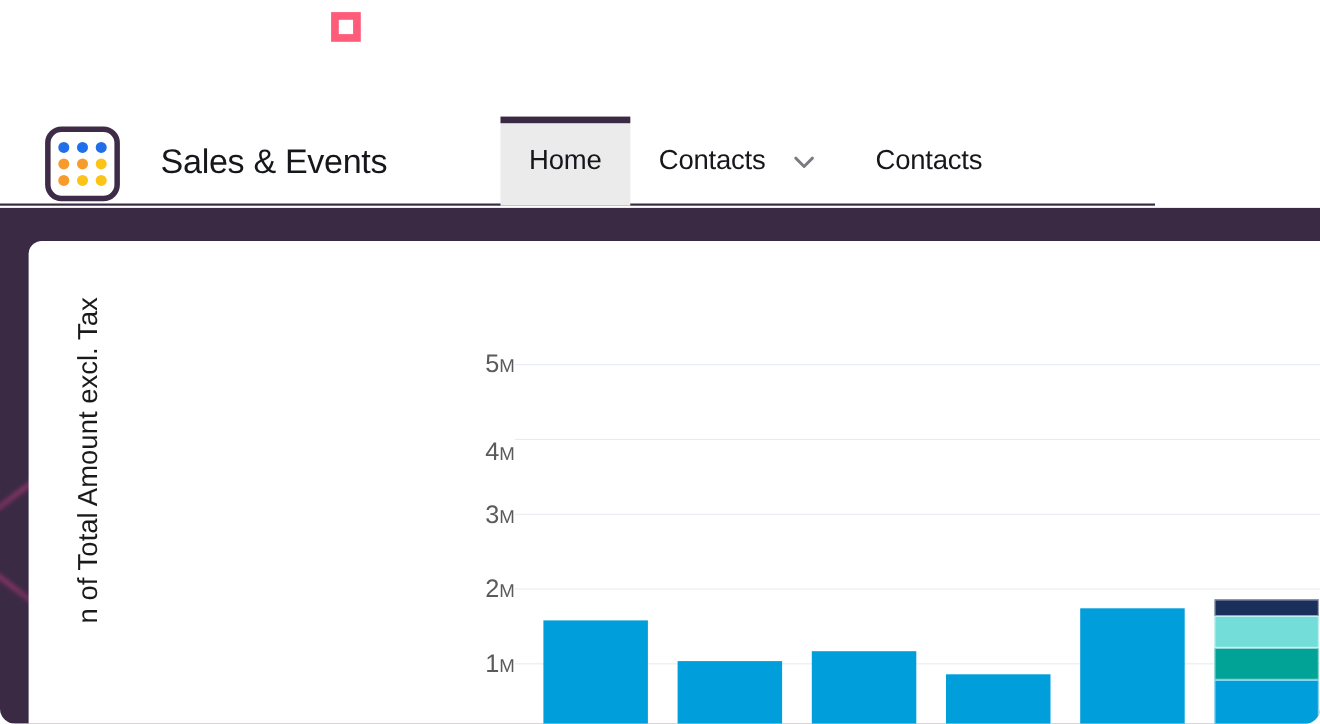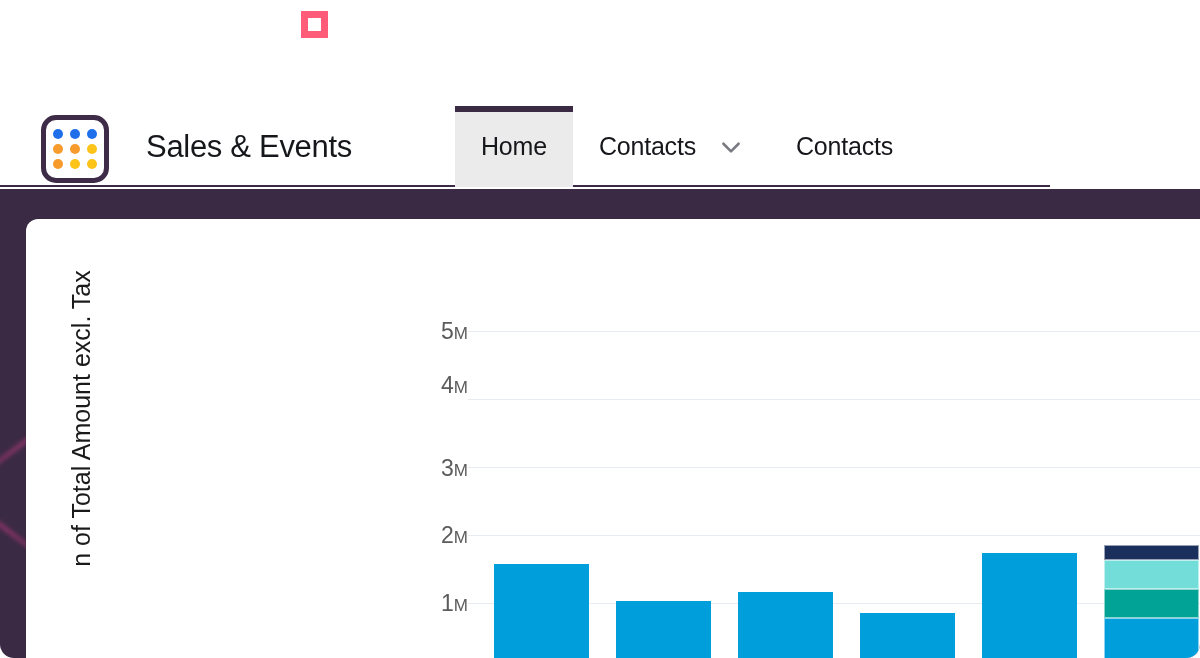--- a/index.html
+++ b/index.html
@@ -155,21 +155,21 @@
   </div>
 
   <div class="card">
 
     <div class="chart">
       <div class="y-axis-title">n of Total Amount excl. Tax</div>
       <div class="y-ticks">
           <div class="y-tick" style="top: 299.037px;">1<span class="unit">M</span></div>
           <div class="y-tick" style="top: 231.074px;">2<span class="unit">M</span></div>
           <div class="y-tick" style="top: 164px;">3<span class="unit">M</span></div>
-          <div class="y-tick" style="top: 81px;">4<span class="unit">M</span></div>
+          <div class="y-tick" style="top: 107px;">4<span class="unit">M</span></div>
           <div class="y-tick" style="top: 27.1852px;">5<span class="unit">M</span></div>
         </div>
       <div class="plot">
           <div class="gridline" style="top: 27.1852px; background: rgb(230, 236, 242);"></div>
           <div class="gridline" style="top: 95.1481px; background: rgb(230, 236, 242);"></div>
           <div class="gridline" style="top: 163.111px; background: rgb(230, 236, 242);"></div>
           <div class="gridline" style="top: 231.074px; background: rgb(230, 236, 242);"></div>
           <div class="gridline" style="top: 299.037px; background: rgb(230, 236, 242);"></div>
         <div class="bars">
             <div class="bar" style="left: 26px; width: 95px; height: 106.702px;">

